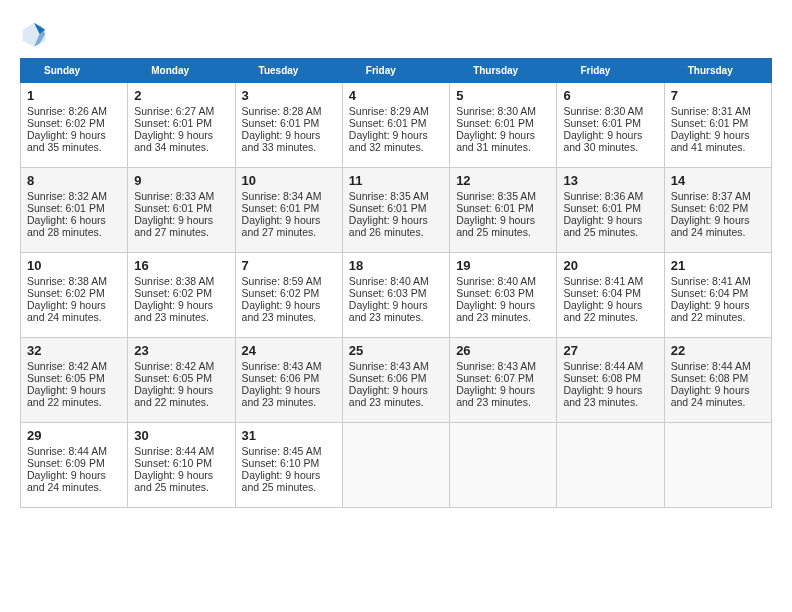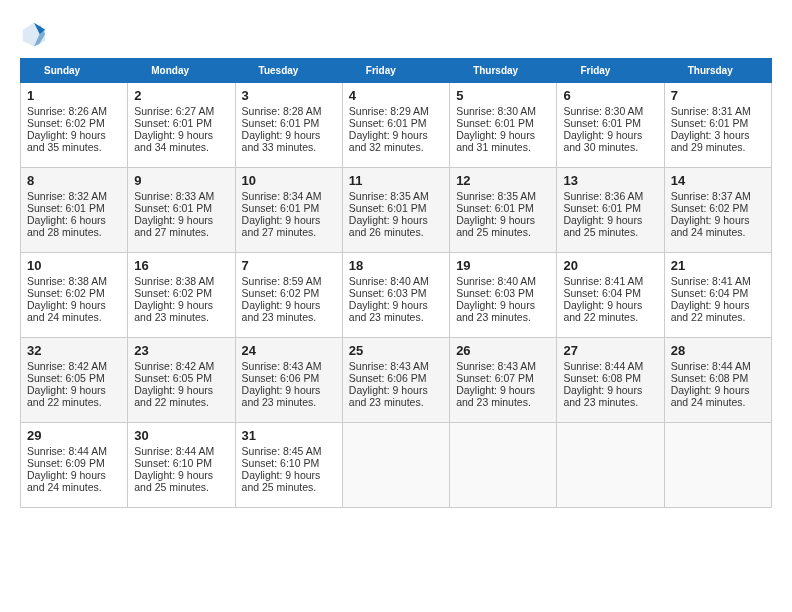--- a/index.html
+++ b/index.html
@@ -117,21 +117,21 @@
       </tr>
   </thead>
   <tbody>
   <tr>
         <td><span class="day-num">1</span><span>Sunrise: 8:26 AM</span><br><span>Sunset: 6:02 PM</span><br><span>Daylight: 9 hours and 35 minutes.</span></td>
         <td><span class="day-num">2</span><span>Sunrise: 6:27 AM</span><br><span>Sunset: 6:01 PM</span><br><span>Daylight: 9 hours and 34 minutes.</span></td>
         <td><span class="day-num">3</span><span>Sunrise: 8:28 AM</span><br><span>Sunset: 6:01 PM</span><br><span>Daylight: 9 hours and 33 minutes.</span></td>
         <td><span class="day-num">4</span><span>Sunrise: 8:29 AM</span><br><span>Sunset: 6:01 PM</span><br><span>Daylight: 9 hours and 32 minutes.</span></td>
         <td><span class="day-num">5</span><span>Sunrise: 8:30 AM</span><br><span>Sunset: 6:01 PM</span><br><span>Daylight: 9 hours and 31 minutes.</span></td>
         <td><span class="day-num">6</span><span>Sunrise: 8:30 AM</span><br><span>Sunset: 6:01 PM</span><br><span>Daylight: 9 hours and 30 minutes.</span></td>
-        <td><span class="day-num">7</span><span>Sunrise: 8:31 AM</span><br><span>Sunset: 6:01 PM</span><br><span>Daylight: 3 hours and 29 minutes.</span></td>
+        <td><span class="day-num">7</span><span>Sunrise: 8:31 AM</span><br><span>Sunset: 6:01 PM</span><br><span>Daylight: 9 hours and 41 minutes.</span></td>
       </tr>
       <tr>
         <td><span class="day-num">8</span><span>Sunrise: 8:32 AM</span><br><span>Sunset: 6:01 PM</span><br><span>Daylight: 6 hours and 28 minutes.</span></td>
         <td><span class="day-num">9</span><span>Sunrise: 8:33 AM</span><br><span>Sunset: 6:01 PM</span><br><span>Daylight: 9 hours and 27 minutes.</span></td>
         <td><span class="day-num">10</span><span>Sunrise: 8:34 AM</span><br><span>Sunset: 6:01 PM</span><br><span>Daylight: 9 hours and 27 minutes.</span></td>
         <td><span class="day-num">11</span><span>Sunrise: 8:35 AM</span><br><span>Sunset: 6:01 PM</span><br><span>Daylight: 9 hours and 26 minutes.</span></td>
         <td><span class="day-num">12</span><span>Sunrise: 8:35 AM</span><br><span>Sunset: 6:01 PM</span><br><span>Daylight: 9 hours and 25 minutes.</span></td>
         <td><span class="day-num">13</span><span>Sunrise: 8:36 AM</span><br><span>Sunset: 6:01 PM</span><br><span>Daylight: 9 hours and 25 minutes.</span></td>
         <td><span class="day-num">14</span><span>Sunrise: 8:37 AM</span><br><span>Sunset: 6:02 PM</span><br><span>Daylight: 9 hours and 24 minutes.</span></td>
       </tr>
@@ -144,21 +144,21 @@
         <td><span class="day-num">20</span><span>Sunrise: 8:41 AM</span><br><span>Sunset: 6:04 PM</span><br><span>Daylight: 9 hours and 22 minutes.</span></td>
         <td><span class="day-num">21</span><span>Sunrise: 8:41 AM</span><br><span>Sunset: 6:04 PM</span><br><span>Daylight: 9 hours and 22 minutes.</span></td>
       </tr>
       <tr>
         <td><span class="day-num">32</span><span>Sunrise: 8:42 AM</span><br><span>Sunset: 6:05 PM</span><br><span>Daylight: 9 hours and 22 minutes.</span></td>
         <td><span class="day-num">23</span><span>Sunrise: 8:42 AM</span><br><span>Sunset: 6:05 PM</span><br><span>Daylight: 9 hours and 22 minutes.</span></td>
         <td><span class="day-num">24</span><span>Sunrise: 8:43 AM</span><br><span>Sunset: 6:06 PM</span><br><span>Daylight: 9 hours and 23 minutes.</span></td>
         <td><span class="day-num">25</span><span>Sunrise: 8:43 AM</span><br><span>Sunset: 6:06 PM</span><br><span>Daylight: 9 hours and 23 minutes.</span></td>
         <td><span class="day-num">26</span><span>Sunrise: 8:43 AM</span><br><span>Sunset: 6:07 PM</span><br><span>Daylight: 9 hours and 23 minutes.</span></td>
         <td><span class="day-num">27</span><span>Sunrise: 8:44 AM</span><br><span>Sunset: 6:08 PM</span><br><span>Daylight: 9 hours and 23 minutes.</span></td>
-        <td><span class="day-num">28</span><span>Sunrise: 8:44 AM</span><br><span>Sunset: 6:08 PM</span><br><span>Daylight: 9 hours and 24 minutes.</span></td>
+        <td><span class="day-num">22</span><span>Sunrise: 8:44 AM</span><br><span>Sunset: 6:08 PM</span><br><span>Daylight: 9 hours and 24 minutes.</span></td>
       </tr>
       <tr>
         <td><span class="day-num">29</span><span>Sunrise: 8:44 AM</span><br><span>Sunset: 6:09 PM</span><br><span>Daylight: 9 hours and 24 minutes.</span></td>
         <td><span class="day-num">30</span><span>Sunrise: 8:44 AM</span><br><span>Sunset: 6:10 PM</span><br><span>Daylight: 9 hours and 25 minutes.</span></td>
         <td><span class="day-num">31</span><span>Sunrise: 8:45 AM</span><br><span>Sunset: 6:10 PM</span><br><span>Daylight: 9 hours and 25 minutes.</span></td>
         <td class="cell-empty"></td>
         <td class="cell-empty"></td>
         <td class="cell-empty"></td>
         <td class="cell-empty"></td>
       </tr>

